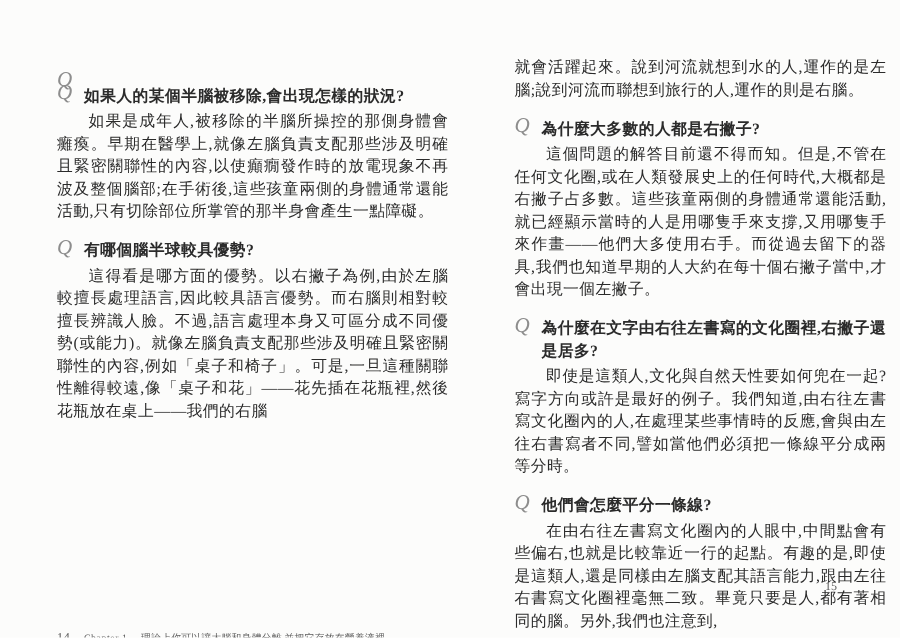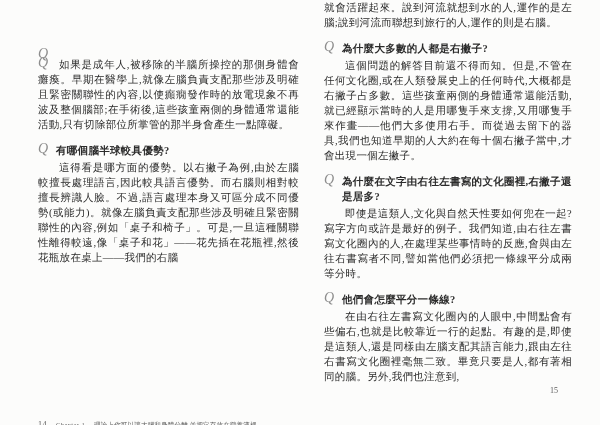--- a/index.html
+++ b/index.html
@@ -10,21 +10,21 @@
   }
   .spread {
     position: relative;
     width: 600px; height: 425px;
     background: #fcfcfb;
     color: #2b2b2b;
     overflow: hidden;
   }
   .page { position: absolute; top: 0; }
   .page-left  { left: 38px;  width: 261px; padding-top: 46px; }
-  .page-right { left: 324px; width: 248px; }
+  .page-right { left: 343px; width: 248px; padding-top: 38px; }
 
   .qa-section { margin-top: 11px; }
   .qa-section:first-child { margin-top: 0; }
 
   .q-line {
     position: relative;
     padding-left: 18px;
     font-weight: bold;
     font-size: 10.5px;
     line-height: 15px;
@@ -78,20 +78,21 @@
 
     <div class="qa-section">
       <div class="q-line">
         <span class="q-mark">Q</span>
       </div>
     </div>
 
     <div class="qa-section">
       <div class="q-line">
         <span class="q-mark">Q</span>
+        <span>如果人的某個半腦被移除,會出現怎樣的狀況?</span>
       </div>
       <p class="answer">如果是成年人,被移除的半腦所操控的那側身體會癱瘓。早期在醫學上,就像左腦負責支配那些涉及明確且緊密關聯性的內容,以使癲癇發作時的放電現象不再波及整個腦部;在手術後,這些孩童兩側的身體通常還能活動,只有切除部位所掌管的那半身會產生一點障礙。</p>
     </div>
 
     <div class="qa-section">
       <div class="q-line">
         <span class="q-mark">Q</span>
         <span>有哪個腦半球較具優勢?</span>
       </div>
       <p class="answer">這得看是哪方面的優勢。以右撇子為例,由於左腦較擅長處理語言,因此較具語言優勢。而右腦則相對較擅長辨識人臉。不過,語言處理本身又可區分成不同優勢(或能力)。就像左腦負責支配那些涉及明確且緊密關聯性的內容,例如「桌子和椅子」。可是,一旦這種關聯性離得較遠,像「桌子和花」——花先插在花瓶裡,然後花瓶放在桌上——我們的右腦</p>

